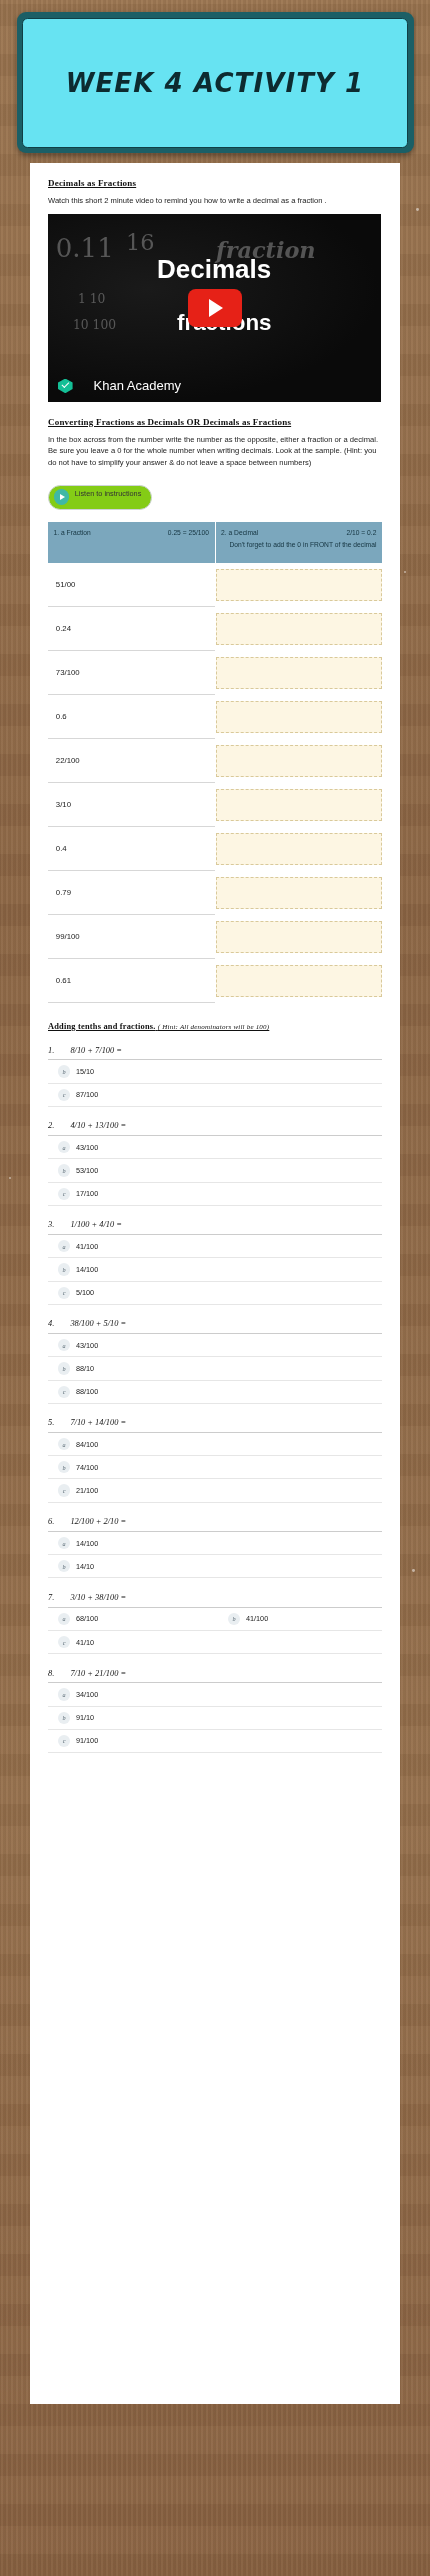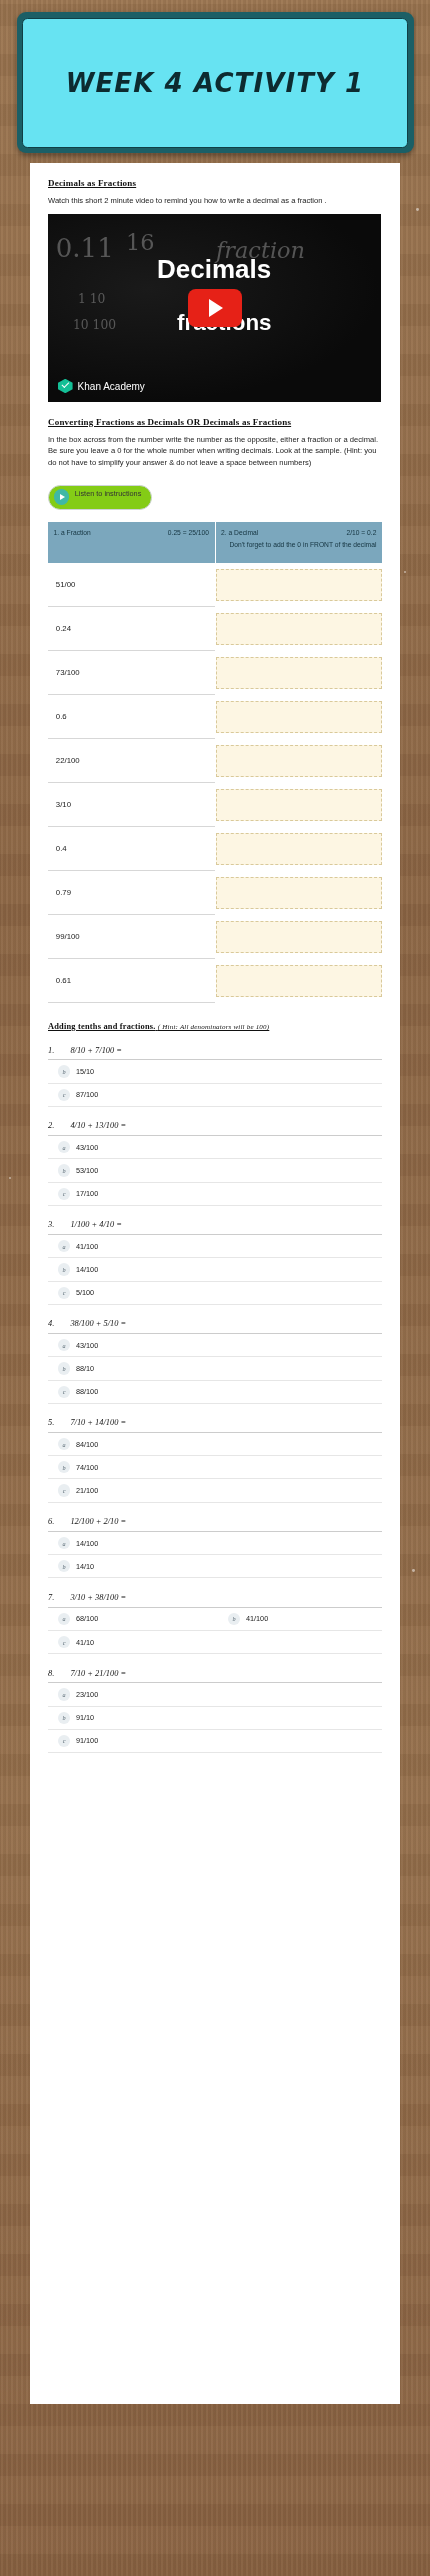--- a/index.html
+++ b/index.html
@@ -90,21 +90,21 @@
     background: radial-gradient(ellipse at 30% 40%, #1a1a1a 0%, #0a0a0a 70%);
   }
   .chalk .scribble {
     position: absolute;
     font-family: "DejaVu Serif", serif;
     color: #8e8e8e;
     opacity: .55;
   }
   .s1 { left: 7.8px; top: 19px; font-size: 26px; color:#cfcfcf; }
   .s2 { left: 78px; top: 14.6px; font-size: 22.4px; color:#7fd8a0; }
-  .s3 { left: 168px; top: 22.4px; font-size: 22.4px; color:#b9a06a; font-style: italic;}
+  .s3 { left: 168px; top: 22.4px; font-size: 22.4px; color:#b9a06a; font-style: italic; font-weight: bold;}
   .s4 { left: 30px; top: 78px; font-size: 12.3px; color:#d2c38a;}
   .s5 { left: 25px; top: 104px; font-size: 12.3px; color:#9fc6d8;}
   .vid-title {
     position: absolute;
     left: 109px; top: 40px;
     color: #fff; font-size: 26px; font-weight: 700;
     font-family: "Liberation Sans", sans-serif;
   }
   .vid-sub {
     position: absolute;
@@ -123,22 +123,22 @@
   }
   .play-tri {
     width: 0; height: 0;
     border-left: 14.6px solid #fff;
     border-top: 9px solid transparent;
     border-bottom: 9px solid transparent;
     margin-left: 3.4px;
   }
   .khan {
     position: absolute; left: 10px; bottom: 9px;
-    display: flex; align-items: center; gap: 5px;
-    color: #fff; font-size: 10px;
+    display: flex; align-items: center; gap: 21px;
+    color: #fff; font-size: 13px;
   }
   .khan-leaf {
     width: 14.6px; height: 14.6px;
     background: #14bf96;
     clip-path: polygon(50% 0%, 100% 28%, 100% 72%, 50% 100%, 0% 72%, 0% 28%);
     position: relative;
   }
   .khan-leaf:after {
     content:"";
     position:absolute; left:3.9px; top:3.4px;
@@ -521,21 +521,21 @@
     </div>
 
     
     <div class="q">
       <div class="q-line">
         <span class="q-num">8.</span>
         <span>7/10  +  21/100  =</span>
       </div>
       <div class="opt-row">
         <span class="bullet">a</span>
-        <span>23/100</span>
+        <span>34/100</span>
       </div>
       <div class="opt-row">
         <span class="bullet">b</span>
         <span>91/10</span>
       </div>
       <div class="opt-row">
         <span class="bullet">c</span>
         <span>91/100</span>
       </div>
     </div>

